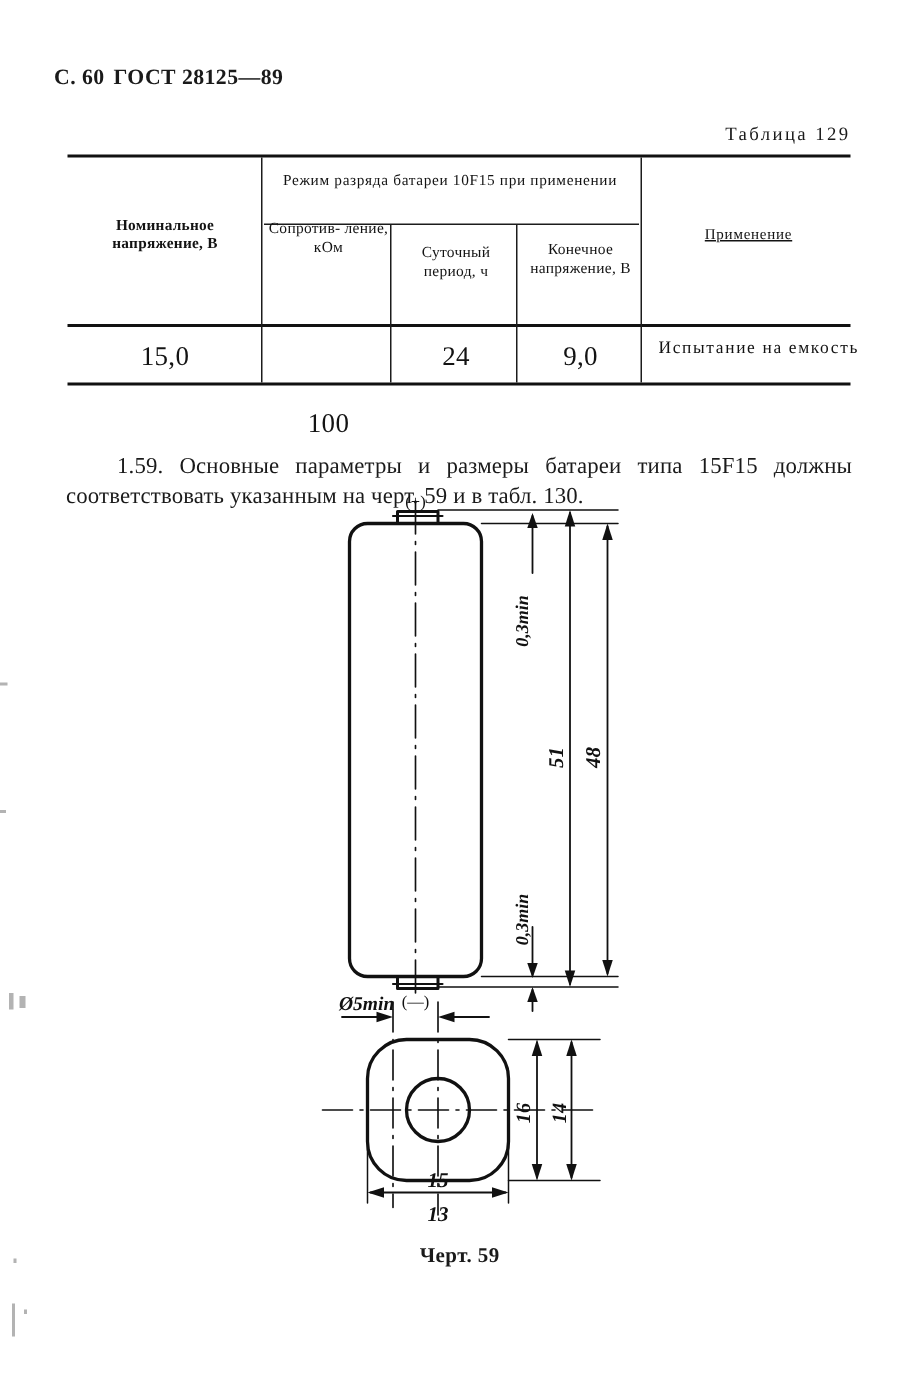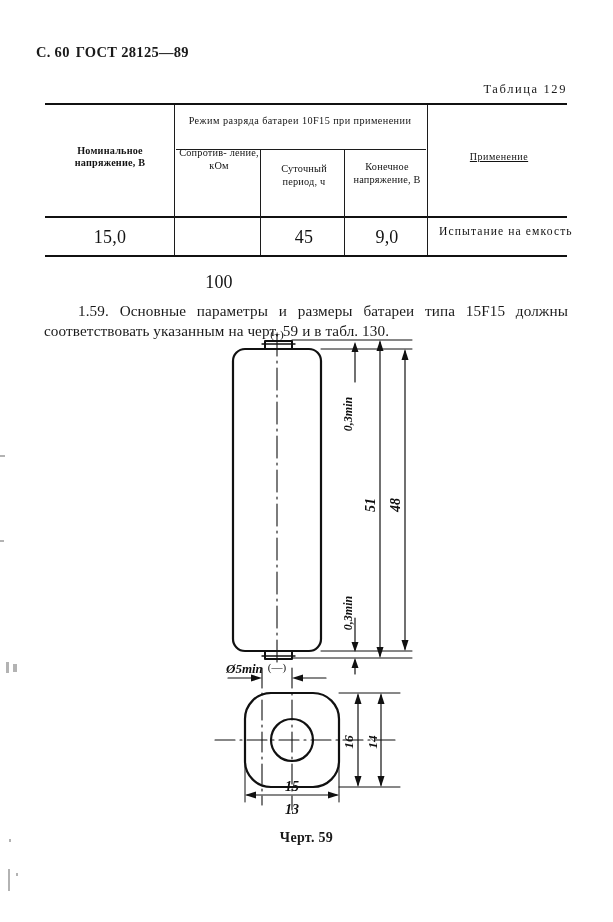--- a/index.html
+++ b/index.html
@@ -171,21 +171,21 @@
 
     <div class="cell hdr-nom">Номинальное напряжение, В</div>
     <div class="cell hdr-span">Режим разряда батареи 10F15 при применении</div>
     <div class="cell hdr-res">Сопротив- ление, кОм</div>
     <div class="cell hdr-per">Суточный период, ч</div>
     <div class="cell hdr-fin">Конечное напряжение, В</div>
     <div class="cell hdr-app">Применение</div>
 
     <div class="cell val val-nom">15,0</div>
     <div class="cell val val-res">100</div>
-    <div class="cell val val-per">45</div>
+    <div class="cell val val-per">24</div>
     <div class="cell val val-fin">9,0</div>
     <div class="cell val val-app">Испытание на емкость</div>
   </div>
 
   <p class="para">1.59. Основные параметры и размеры батареи типа 15F15 должны соответствовать указанным на черт. 59 и в табл. 130.</p>
 
   <div class="drawing">
     <svg width="613" height="530" viewBox="0 0 613 530" xmlns="http://www.w3.org/2000/svg">
       <g fill="none" stroke="#111111" stroke-width="2.2" stroke-linecap="round" stroke-linejoin="round">
 

